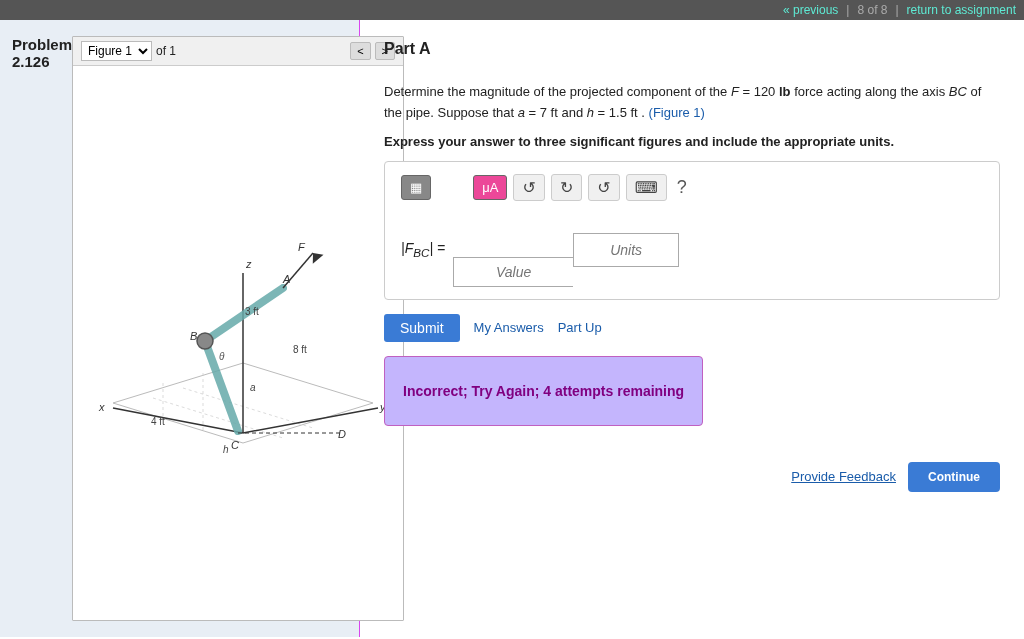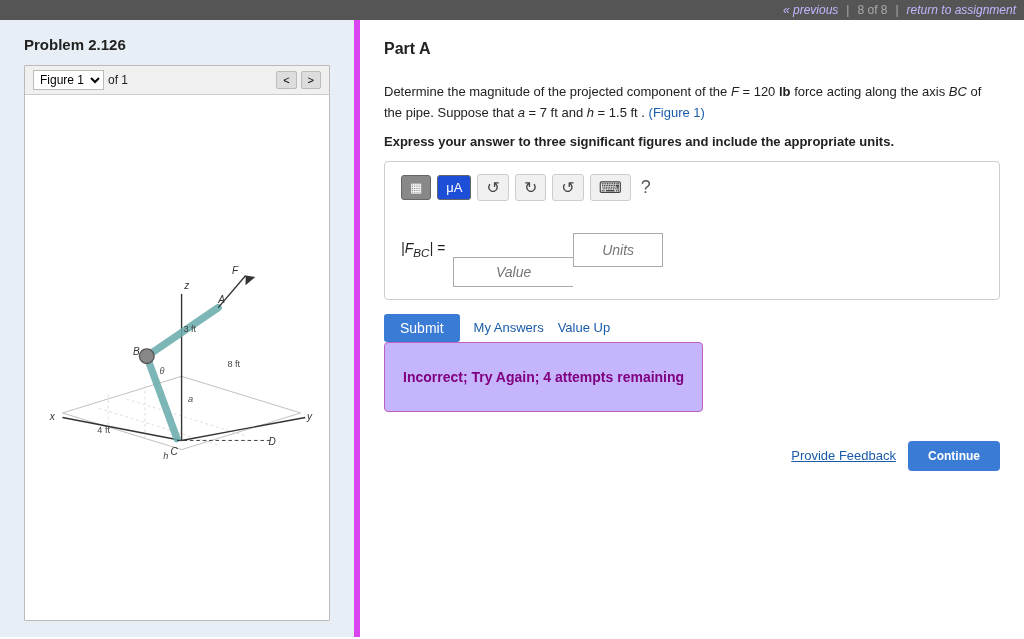--- a/index.html
+++ b/index.html
@@ -8,37 +8,37 @@
     .top-bar {
       background: #555;
       color: #ddd;
       font-size: 12px;
       padding: 3px 8px;
       text-align: right;
       display: flex;
       justify-content: flex-end;
       gap: 8px;
     }
-    .top-bar a { color: #c4b5fd; text-decoration: none; font-style: italic; }
+    .top-bar a { color: #5eead4; text-decoration: none; }
     .top-bar span { color: #aaa; }
 
     .main-layout {
       display: flex;
       height: calc(639px - 22px);
     }
 
     
     .left-panel {
       width: 360px;
       min-width: 360px;
       background: #e8eef5;
-      border-right: 6px solid #d946ef;
-      padding: 16px 24px;
-      display: flex;
-      flex-direction: column;
+      border-right: 1px solid #d946ef;
+      padding: 16px 12px;
+      display: flex;
+      flex-direction: row;
     }
     .problem-title {
       font-size: 15px;
       font-weight: bold;
       margin-bottom: 12px;
     }
 
     .figure-box {
       border: 1px solid #bbb;
       background: #fff;
@@ -127,21 +127,22 @@
       padding: 4px 8px;
       cursor: pointer;
       display: flex;
       align-items: center;
       gap: 2px;
     }
     .tb-btn.grid-btn {
       background: #888;
     }
     .tb-btn.mu-btn {
-      background: #1d4ed8;
+      background: #ec4899;
+      margin-left: 36px;
     }
     .tb-icon-btn {
       background: #f0f0f0;
       border: 1px solid #ccc;
       border-radius: 3px;
       font-size: 16px;
       padding: 3px 8px;
       cursor: pointer;
       color: #444;
     }
@@ -172,31 +173,32 @@
       outline: none;
       color: #999;
       text-align: center;
       font-style: italic;
       margin-top: 44px;
     }
     .units-input {
       border: 1px solid #aaa;
       padding: 8px 12px;
       font-size: 14px;
-      width: 90px;
+      width: 106px;
       outline: none;
       color: #555;
       text-align: center;
       font-style: italic;
     }
 
     .action-row {
       display: flex;
       align-items: center;
       gap: 14px;
+      margin-bottom: 14px;
     }
     .submit-btn {
       background: #3a7bd5;
       color: #fff;
       border: none;
       border-radius: 3px;
       padding: 6px 16px;
       font-size: 14px;
       cursor: pointer;
     }
@@ -219,21 +221,21 @@
       font-weight: bold;
       display: inline-block;
       margin-bottom: 16px;
     }
 
     .bottom-row {
       display: flex;
       justify-content: flex-end;
       align-items: center;
       gap: 12px;
-      margin-top: 13px;
+      margin-top: 20px;
     }
     .provide-feedback-link {
       color: #1a5caa;
       text-decoration: underline;
       font-size: 13px;
       cursor: pointer;
       background: none;
       border: none;
     }
     .continue-btn {
@@ -368,21 +370,21 @@
         <span class="input-label">|<em>F<sub>BC</sub></em>| =</span>
         <input class="value-input" type="text" placeholder="Value" style="">
         <input class="units-input" type="text" placeholder="Units" style="">
       </div>
     </div>
 
     
     <div class="action-row">
       <button class="submit-btn">Submit</button>
       <a href="#" class="link-btn">My Answers</a>
-      <a href="#" class="link-btn">Value Up</a>
+      <a href="#" class="link-btn">Part Up</a>
     </div>
 
     
     <div class="incorrect-box">Incorrect; Try Again; 4 attempts remaining</div>
 
     
     <div class="bottom-row">
       <button class="provide-feedback-link">Provide Feedback</button>
       <button class="continue-btn">Continue</button>
     </div>

